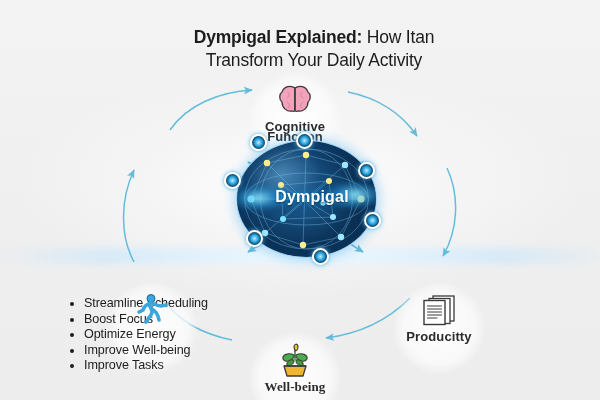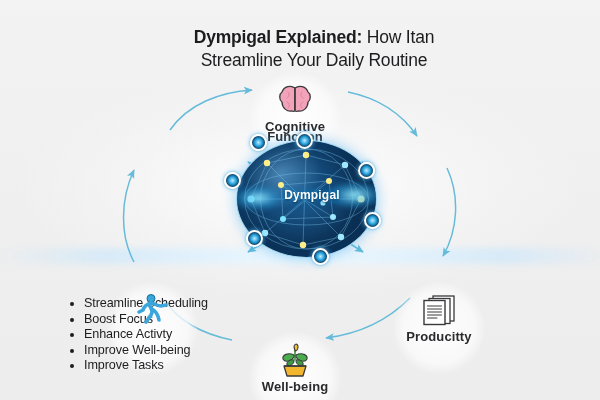--- a/index.html
+++ b/index.html
@@ -46,21 +46,21 @@
   .node .lbl{
     position:relative;z-index:1;
     font-size:13px;line-height:10px;color:#2b2b2e;font-weight:600;
     letter-spacing:.1px;margin-top:2px;
   }
 
   
   #n-cog{left:131px;top:8px;}
   #n-phys-act{left:275px;top:88px;}
   #n-prod{left:275px;top:218px;}     
-  #n-well{left:131px;top:268px;}
+  #n-well{left:131px;top:268px;font-family:Liberation Serif, serif;}
   #n-phys-activ{left:-12px;top:218px;}
   #n-time{left:-12px;top:88px;}
 
   
   .hub{position:absolute;left:108px;top:62px;width:175px;height:128px;z-index:3;}
   .hub .ring-nodes span{
     position:absolute;width:17px;height:17px;border-radius:50%;
     background:radial-gradient(circle at 50% 50%,#bfe9ff 0%,#2aa8e0 38%,#0c3f66 70%,#07283f 100%);
     border:2px solid #ffffff;box-sizing:border-box;
     box-shadow:0 0 5px rgba(90,200,255,.9),0 0 2px rgba(0,0,0,.35);
@@ -73,40 +73,40 @@
     border:1.5px solid #9fd6f2;
     box-shadow:0 0 14px rgba(60,170,240,.55), inset 0 0 22px rgba(10,60,110,.9);
     overflow:hidden;
   }
   .hub-core .glowL{position:absolute;left:-6px;top:44px;width:54px;height:26px;border-radius:50%;
     background:radial-gradient(ellipse,rgba(140,230,255,.95) 0%,rgba(40,160,225,.45) 45%,rgba(0,0,0,0) 75%);filter:blur(2px);}
   .hub-core .glowR{position:absolute;right:-8px;top:40px;width:58px;height:28px;border-radius:50%;
     background:radial-gradient(ellipse,rgba(150,235,255,.95) 0%,rgba(45,165,230,.45) 45%,rgba(0,0,0,0) 75%);filter:blur(2px);}
   .hub-label{
     position:absolute;left:13px;right:0;top:54px;text-align:center;
-    color:#ffffff;font-size:12px;font-weight:bold;letter-spacing:.2px;z-index:6;
+    color:#ffffff;font-size:16px;font-weight:bold;letter-spacing:.2px;z-index:6;
     text-shadow:0 0 6px rgba(0,140,220,.95),0 1px 2px rgba(0,0,0,.6);
   }
 
   
   .bullets{position:absolute;left:68px;top:296px;width:300px;}
   .bullets li{
     font-size:12.6px;line-height:15.6px;color:#1d1d1f;
     letter-spacing:-.1px;margin:0;padding:0;
   }
   .bullets ul{margin:0;padding-left:16px;list-style:disc;}
 </style>
 </head>
 <body>
 
 <div class="stage">
 
   <div class="title">
     <span class="b">Dympigal Explained:</span><span class="r"> How Itan</span><br>
-    <span class="r">Streamline Your Daily Routine</span>
+    <span class="r">Transform Your Daily Activity</span>
   </div>
 
   <div class="diagram">
 
     <div class="streak"></div>
 
     <svg class="arrows" viewBox="0 0 390 248">
       <defs>
         <marker id="ah" markerWidth="7" markerHeight="7" refX="5.4" refY="3" orient="auto">
           <path d="M0,0.4 L6,3 L0,5.6 L1.4,3 Z" fill="#5ab7d8"></path>
@@ -242,19 +242,19 @@
         </svg>
       </div>
     </div>
 
   </div>
 
   <div class="bullets">
     <ul>
       <li>Streamline Scheduling</li>
       <li>Boost Focus</li>
-      <li>Enhance Activty</li>
+      <li>Optimize Energy</li>
       <li>Improve Well-being</li>
       <li>Improve Tasks</li>
     </ul>
   </div>
 
 </div>
 
 </body></html>

